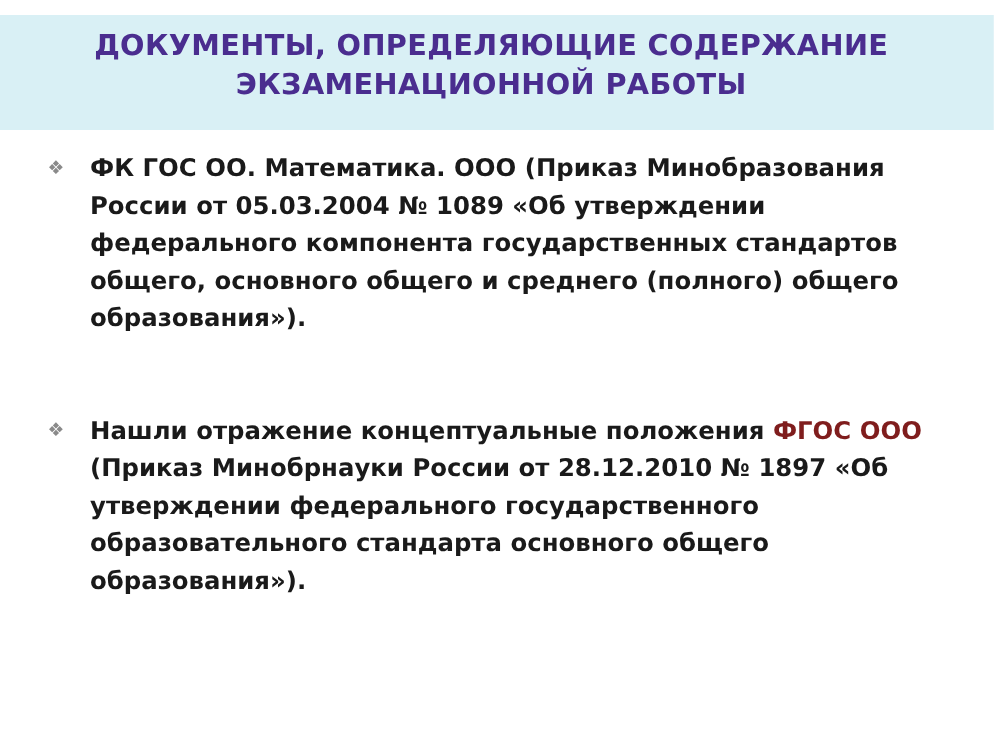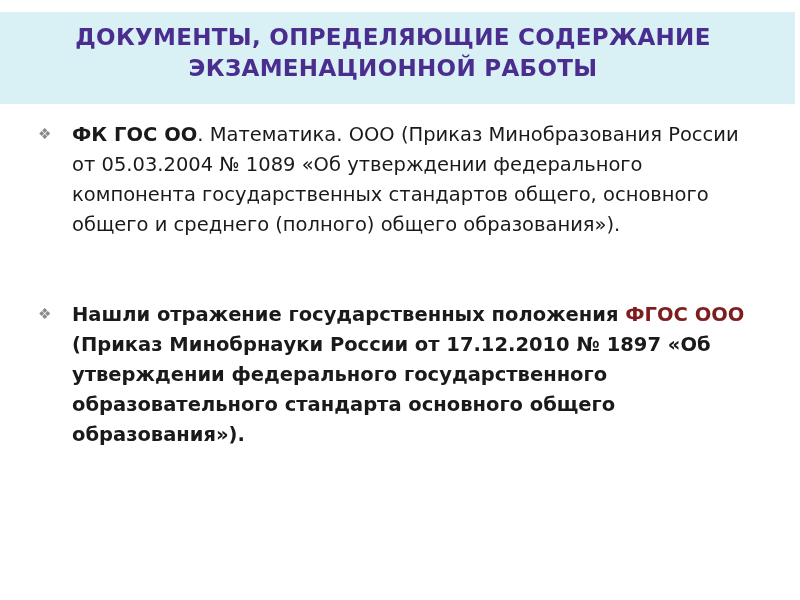--- a/index.html
+++ b/index.html
@@ -61,21 +61,21 @@
     font-size: 15px;
     line-height: 16px;
   }
   .para {
     font-size: 19.5px;
     line-height: 30px;
     color: #1a1a1a;
     font-weight: bold;
   }
   .para .normal {
-    font-weight: normal;
+    font-weight: bold;
   }
   .para .violet {
     color: #7f1d1d;
     font-weight: bold;
   }
   .spacer-1 { height: 34px; }
 </style>
 </head>
 <body>
 
@@ -92,18 +92,18 @@
       <div class="para">
         <span>ФК ГОС ОО</span><span class="normal">. Математика. ООО (Приказ Минобразования России от 05.03.2004 № 1089 «Об утверждении федерального компонента государственных стандартов общего, основного общего и среднего (полного) общего образования»).</span>
       </div>
     </div>
 
     <div class="spacer-1"></div>
 
     <div class="bullet-row">
       <span class="bullet-mark">❖</span>
       <div class="para">
-        <span> Нашли отражение государственных положения </span><span class="violet">ФГОС ООО</span><span> (Приказ Минобрнауки России от 17.12.2010 № 1897 «Об утверждении федерального государственного образовательного стандарта основного общего образования»).</span>
+        <span> Нашли отражение концептуальные положения </span><span class="violet">ФГОС ООО</span><span> (Приказ Минобрнауки России от 28.12.2010 № 1897 «Об утверждении федерального государственного образовательного стандарта основного общего образования»).</span>
       </div>
     </div>
 
   </div>
 </div>
 
 </body></html>

